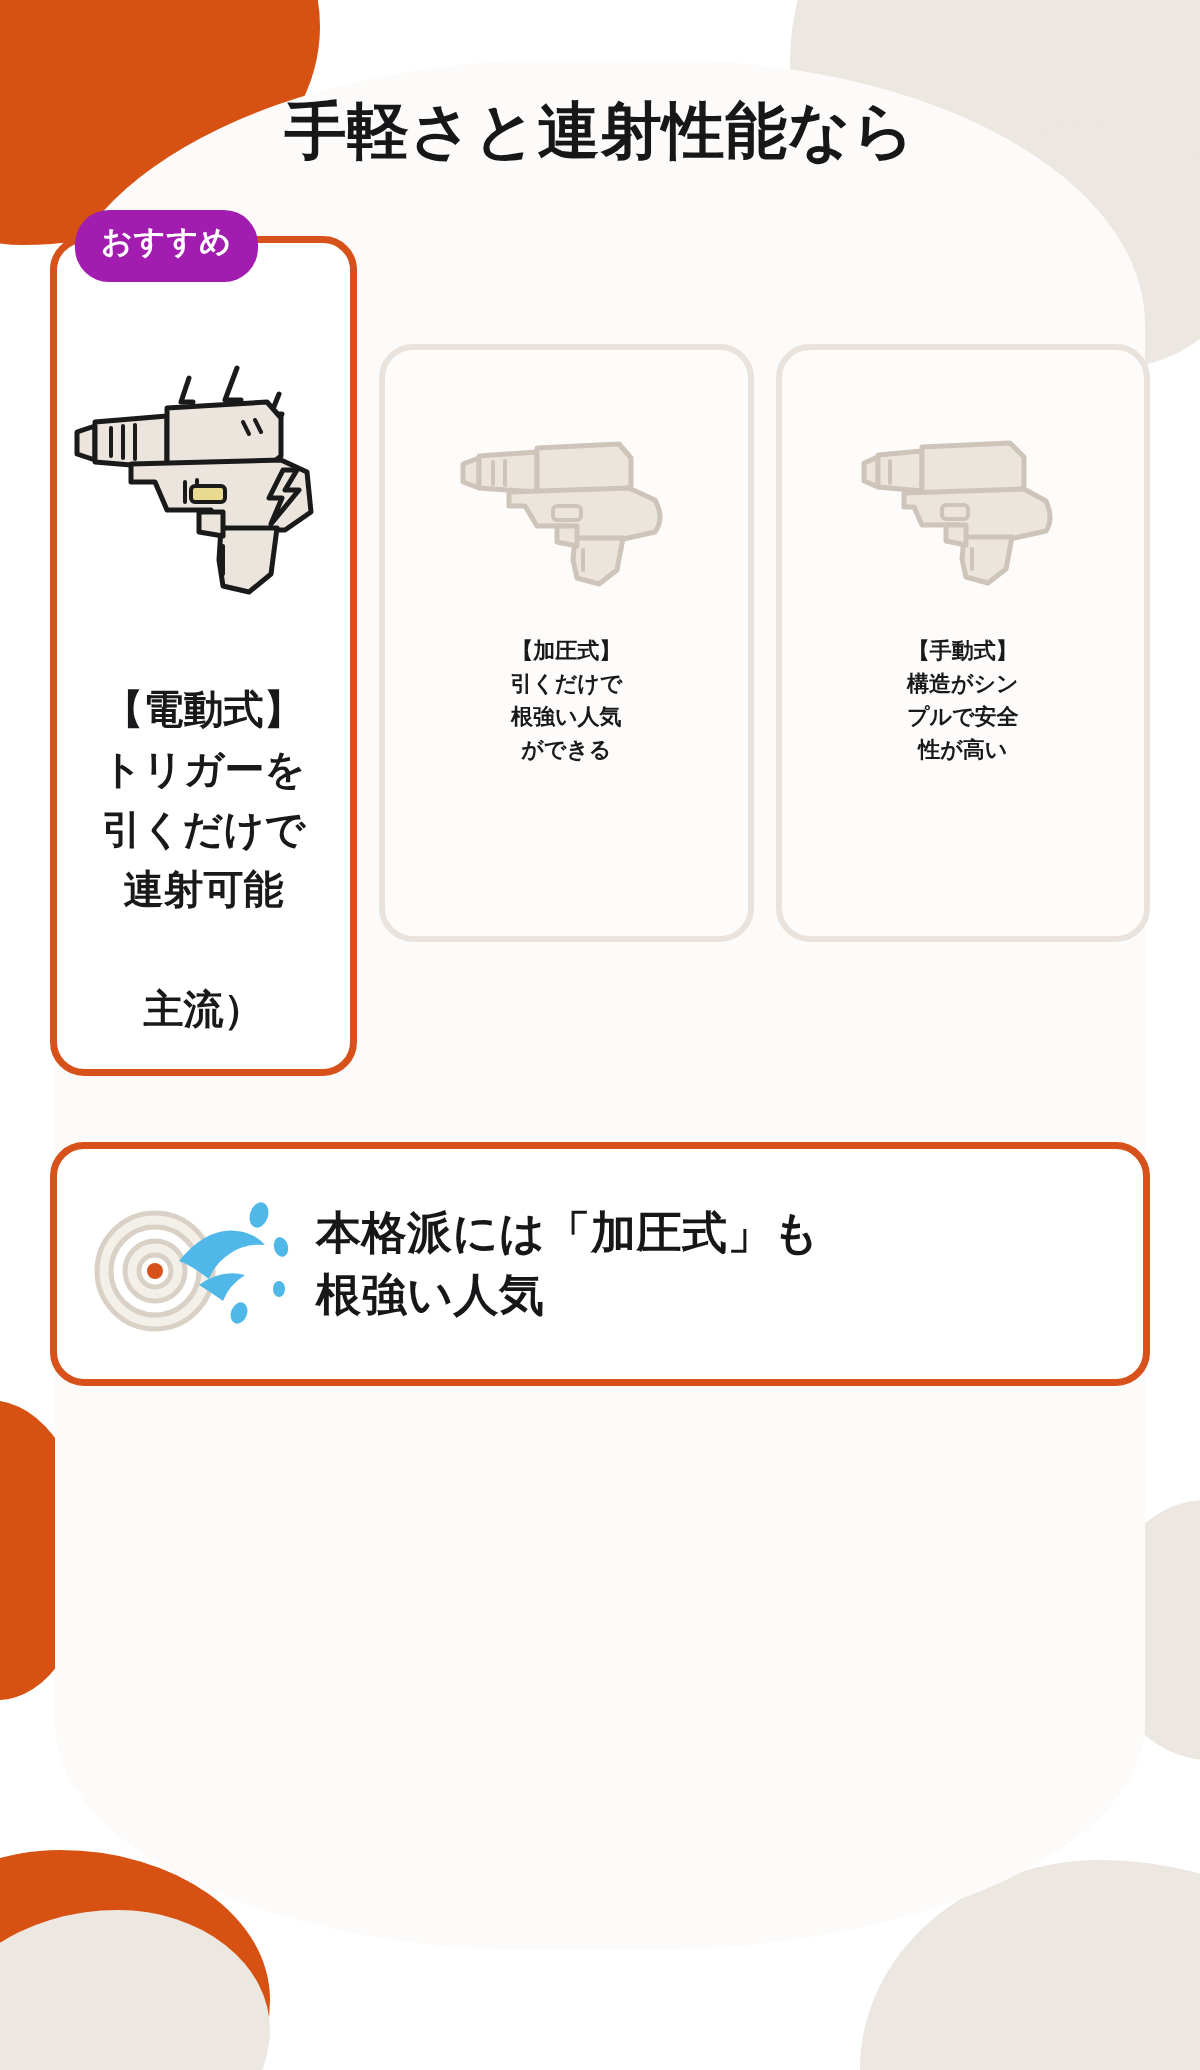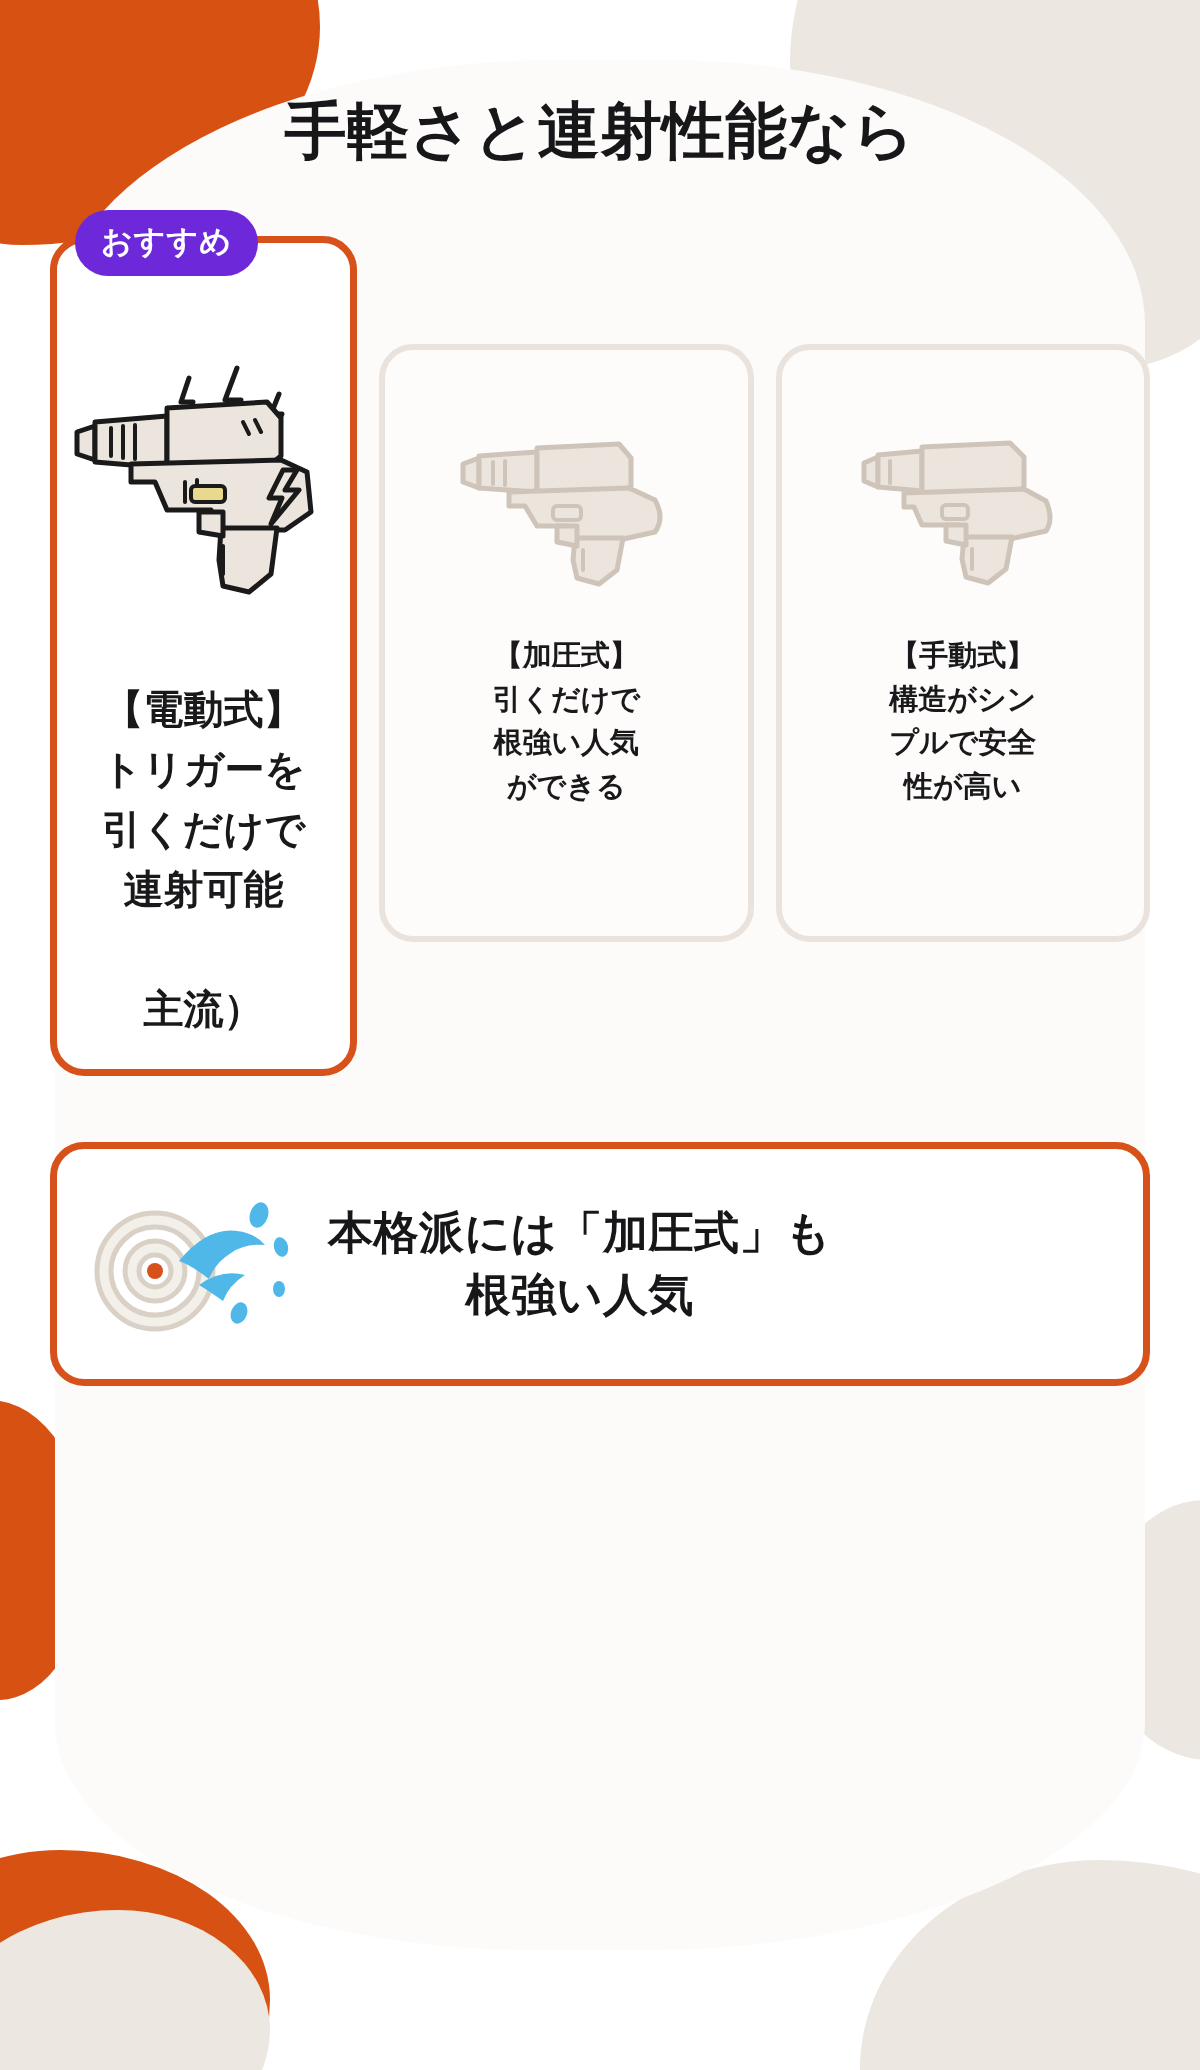--- a/index.html
+++ b/index.html
@@ -129,25 +129,25 @@
     border: 6px solid #eae3dd;
     padding: 34px 10px 22px;
     min-height: 598px;
     margin-top: 108px;
     background: #fdfcfb;
   }
 
   .badge {
     position: absolute;
     top: -33px; left: 18px;
-    background: #6d28d9;
+    background: #a21caf;
     color: #ffffff;
     font-size: 31px;
     font-weight: 700;
-    padding: 11px 26px 13px;
+    padding: 11px 26px 19px;
     border-radius: 34px;
     white-space: nowrap;
     letter-spacing: 1px;
     font-family: "DejaVu Sans", "Liberation Sans", sans-serif;
   }
 
   .gun-wrap {
     display: flex;
     align-items: center;
     justify-content: center;
@@ -160,38 +160,37 @@
     color: #19191c;
     font-weight: 700;
     font-family: "DejaVu Sans", "Liberation Sans", sans-serif;
   }
   .card-main .card-text {
     font-size: 40px;
     line-height: 1.50;
     padding-top: 14px;
   }
   .card-sub .card-text {
-    font-size: 29px;
+    font-size: 22px;
     line-height: 1.50;
     padding-top: 10px;
   }
 
   
   .banner {
     margin: 66px 50px 0;
     border: 7px solid #d7511a;
     border-radius: 34px;
     background: #ffffff;
     display: flex;
     align-items: center;
-    gap: 30px;
+    gap: 18px;
     padding: 40px 34px 40px 26px;
     position: relative;
     z-index: 2;
-    text-align: center;
   }
   .banner-icon { flex: 0 0 215px; height: 150px; }
   .banner-text {
     color: #17171a;
     font-weight: 800;
     font-size: 45px;
     line-height: 1.38;
     letter-spacing: 0.5px;
     font-family: "DejaVu Sans", "Liberation Sans", sans-serif;
   }

